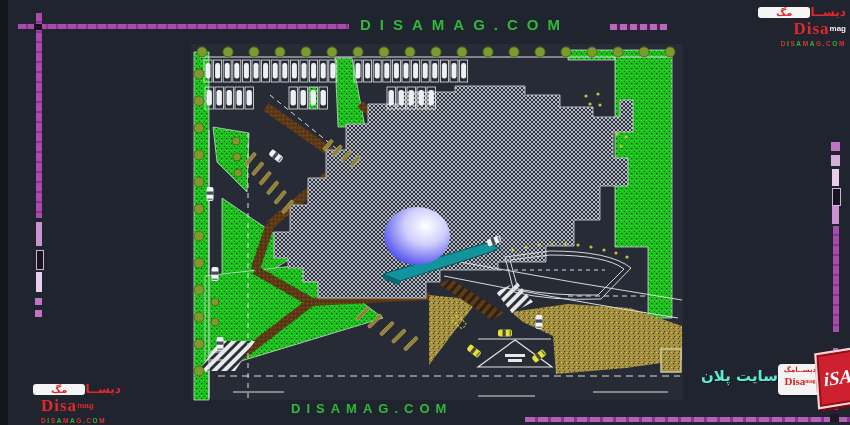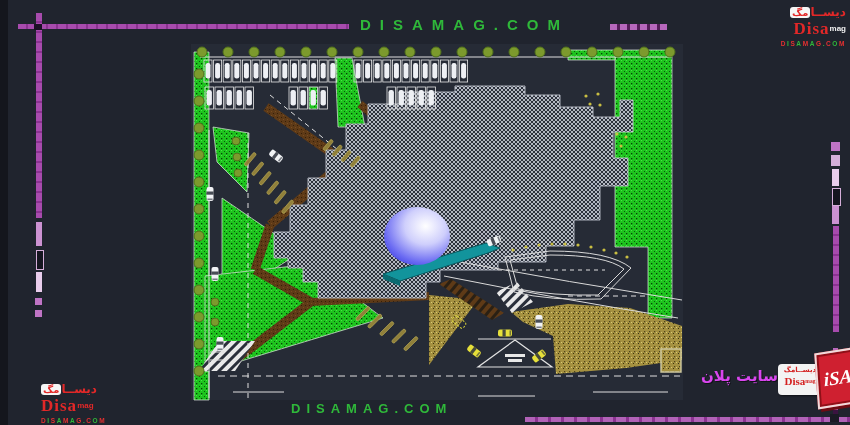--- a/index.html
+++ b/index.html
@@ -12,27 +12,27 @@
   .pbv{background:repeating-linear-gradient(180deg,#a74bad 0 8px,#8c3392 8px 10px);}
   .pbd{background:repeating-linear-gradient(90deg,#b768bd 0 7px,#531d58 7px 10px);}
   .pbvd{background:repeating-linear-gradient(180deg,#b768bd 0 7px,#3a1340 7px 11px);}
   
   .wm{position:absolute;color:#2fb83a;font-weight:bold;white-space:nowrap;}
   #wm-top{left:352px;top:16px;font-size:15px;letter-spacing:9px;}
   #wm-bottom{left:283px;top:401px;font-size:13px;letter-spacing:6px;}
   
   .logo{position:absolute;color:#e22828;text-align:right;line-height:1;}
   .fa-row{font-family:"DejaVu Sans",sans-serif;direction:rtl;font-weight:bold;font-size:12px;line-height:13px;}
-  .fa-chip{background:#f5f5f5;border-radius:3px;padding:0 2px;font-size:10px;}
+  .fa-chip{background:#f5f5f5;border-radius:3px;padding:0 18px;font-size:10px;}
   .en-row{font-family:"Liberation Serif",serif;font-weight:bold;font-size:17px;line-height:20px;letter-spacing:1px;}
   .en-row .mag{font-size:8px;letter-spacing:0;vertical-align:3px;font-family:"Liberation Sans",sans-serif;}
   .mag.w{color:#f0f0f0;} .mag.r{color:#e22828;}
   .url-row{font-size:6.5px;font-weight:bold;letter-spacing:1.6px;line-height:9px;font-family:"Liberation Sans",sans-serif;}
   #site-label{position:absolute;left:640px;top:367px;width:130px;text-align:right;direction:rtl;
-      color:#d946ef;font-size:15px;font-weight:bold;font-family:"DejaVu Sans",sans-serif;
+      color:#5eead4;font-size:15px;font-weight:bold;font-family:"DejaVu Sans",sans-serif;
       text-shadow:1px 1px 0 #101216;}
   #chip-logo{position:absolute;left:770px;top:364px;width:44px;height:29px;background:#f3f3f3;
       border-radius:4px;text-align:center;color:#d42020;padding-top:2px;box-shadow:1px 1px 2px #0008;}
   #chip-logo .chip-fa{font-family:"DejaVu Sans",sans-serif;font-weight:bold;font-size:7px;line-height:9px;}
   #chip-logo .chip-en{font-family:"Liberation Serif",serif;font-weight:bold;font-size:11px;line-height:12px;}
   #chip-logo .chip-mag{font-size:5.5px;vertical-align:2px;}
   #cube-logo{position:absolute;left:808px;top:350px;width:40px;height:52px;background:#cf2030;
       transform:rotate(-4deg) skewY(-5deg);border:2px solid #efdada;
       box-shadow:inset 0 0 0 2px #8f1018,3px 3px 0 #6d0c13;display:flex;align-items:center;
       justify-content:center;color:#fff;font-family:"Liberation Serif",serif;font-style:italic;

